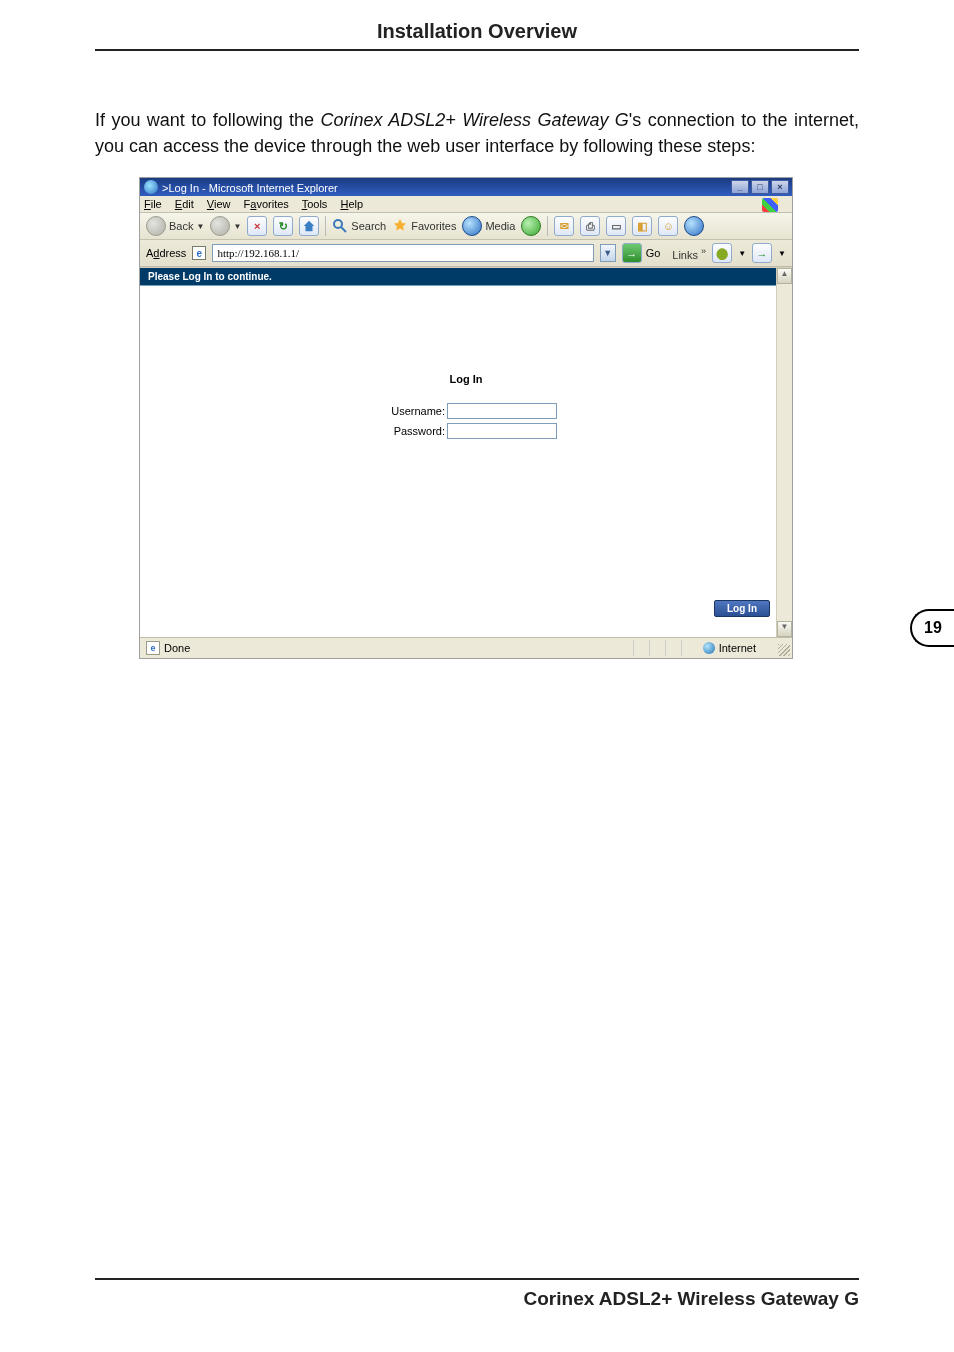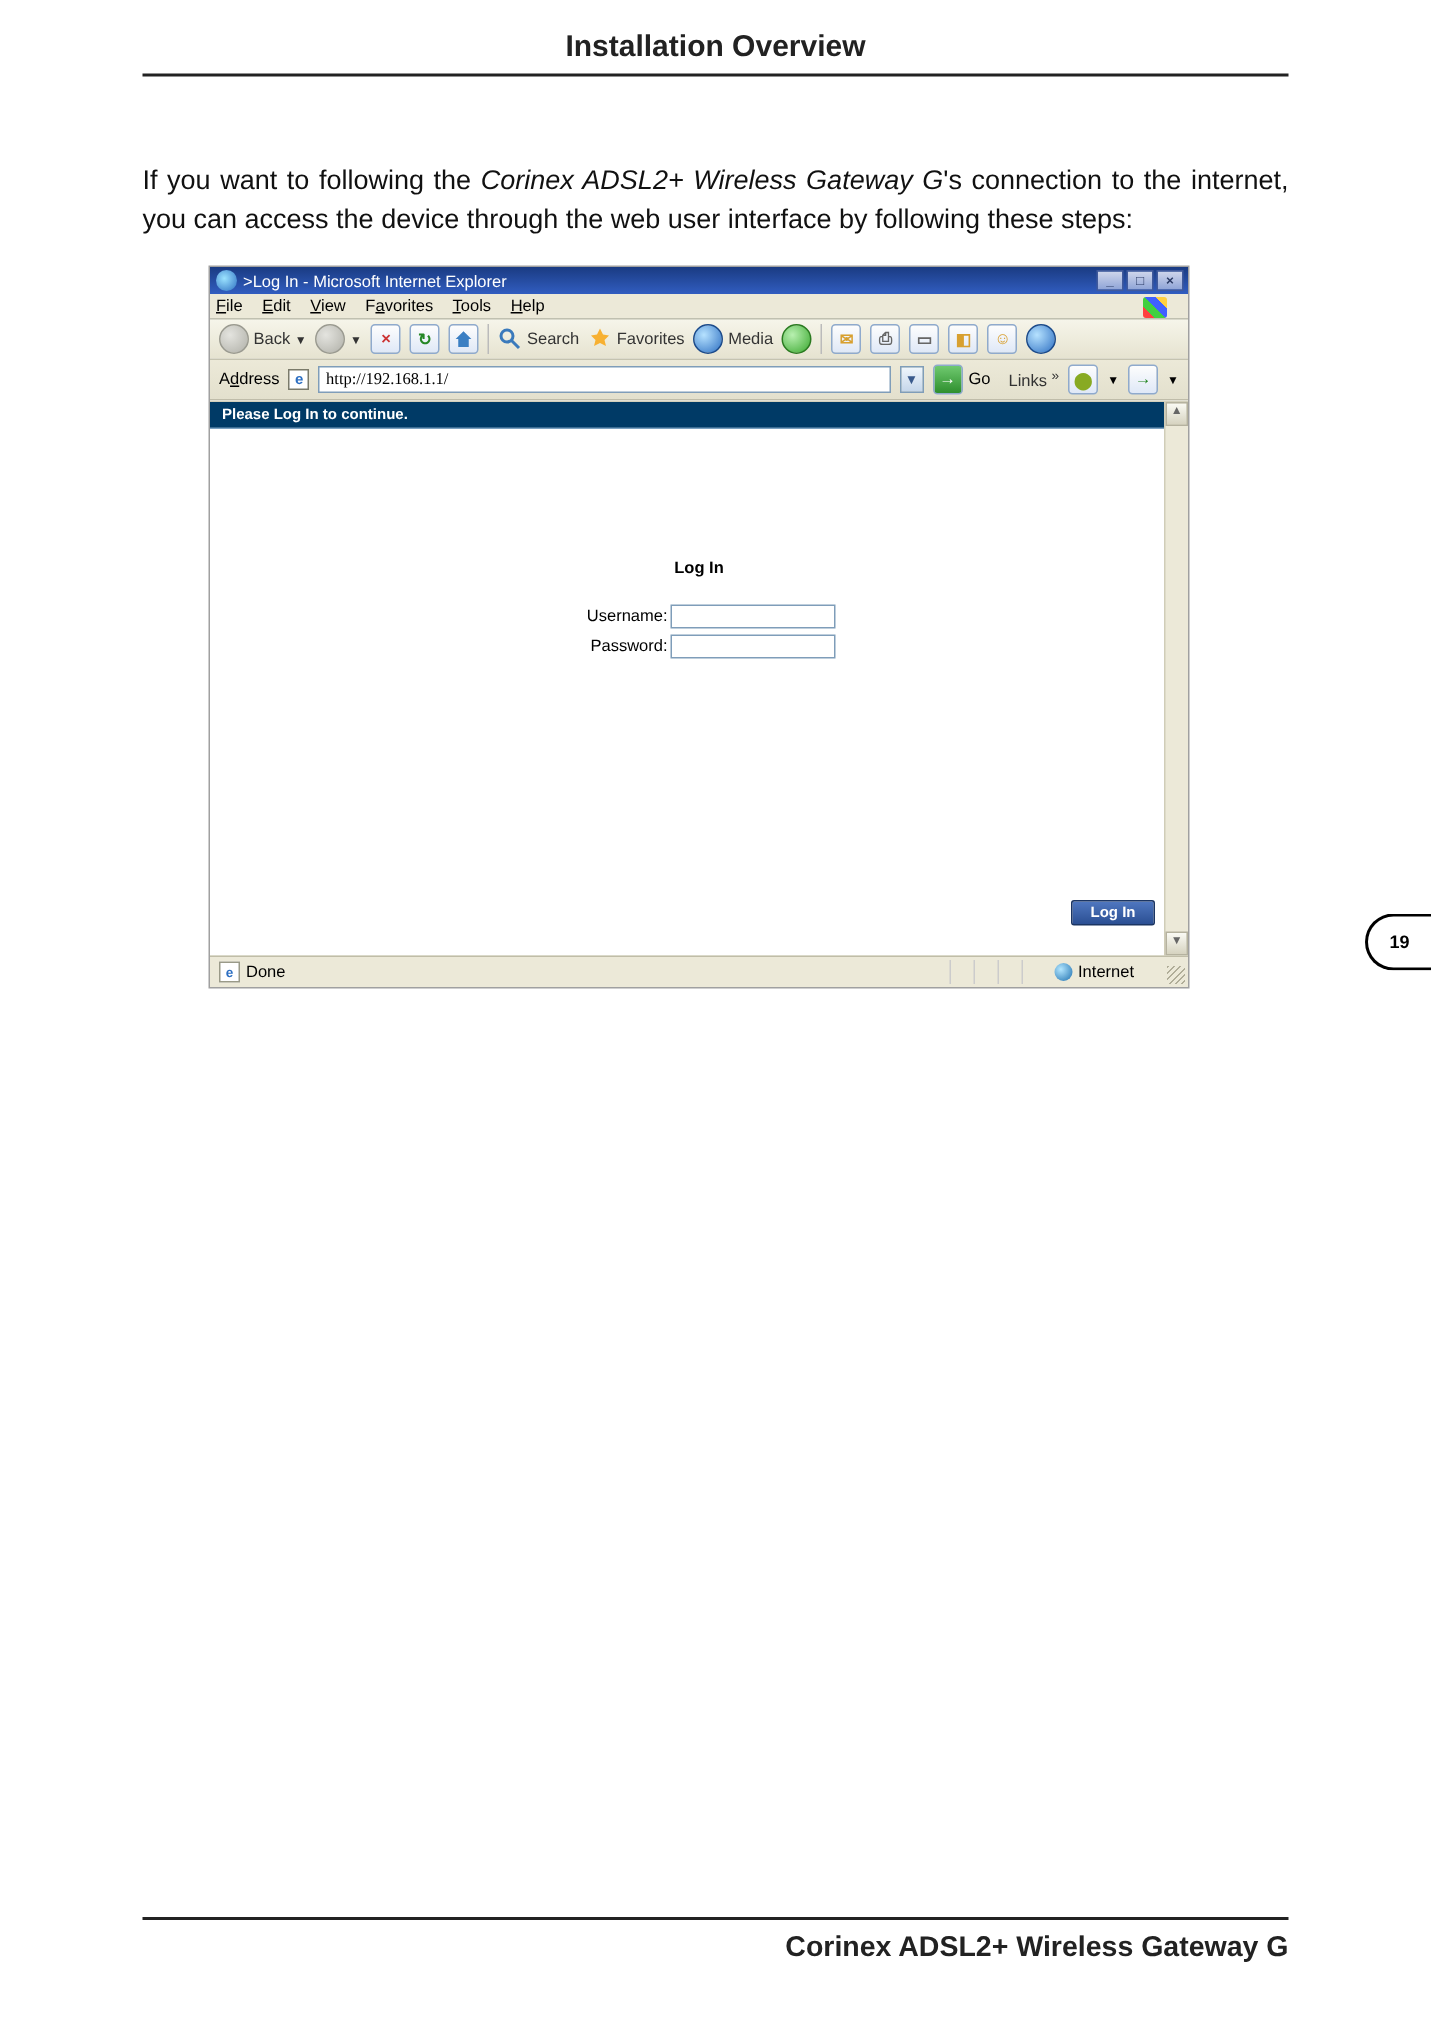--- a/index.html
+++ b/index.html
@@ -220,21 +220,21 @@
   
   .pgnum {
     position: absolute;
     right: 0; top: 609px;
     width: 44px; height: 38px;
     border: 2px solid #000;
     border-right: none;
     border-top-left-radius: 19px;
     border-bottom-left-radius: 19px;
     display:flex;align-items:center;justify-content:center;
-    font-weight:bold;font-size:12px;
+    font-weight:bold;font-size:16px;
   }
 
   
   .footer {
     position:absolute; left:95px; right:95px; bottom:42px;
   }
   .footer .rule{border-top:2.5px solid #222;margin-bottom:8px;}
   .footer .txt{
     text-align:right;font-weight:bold;font-size:19px;color:#222;
   }

